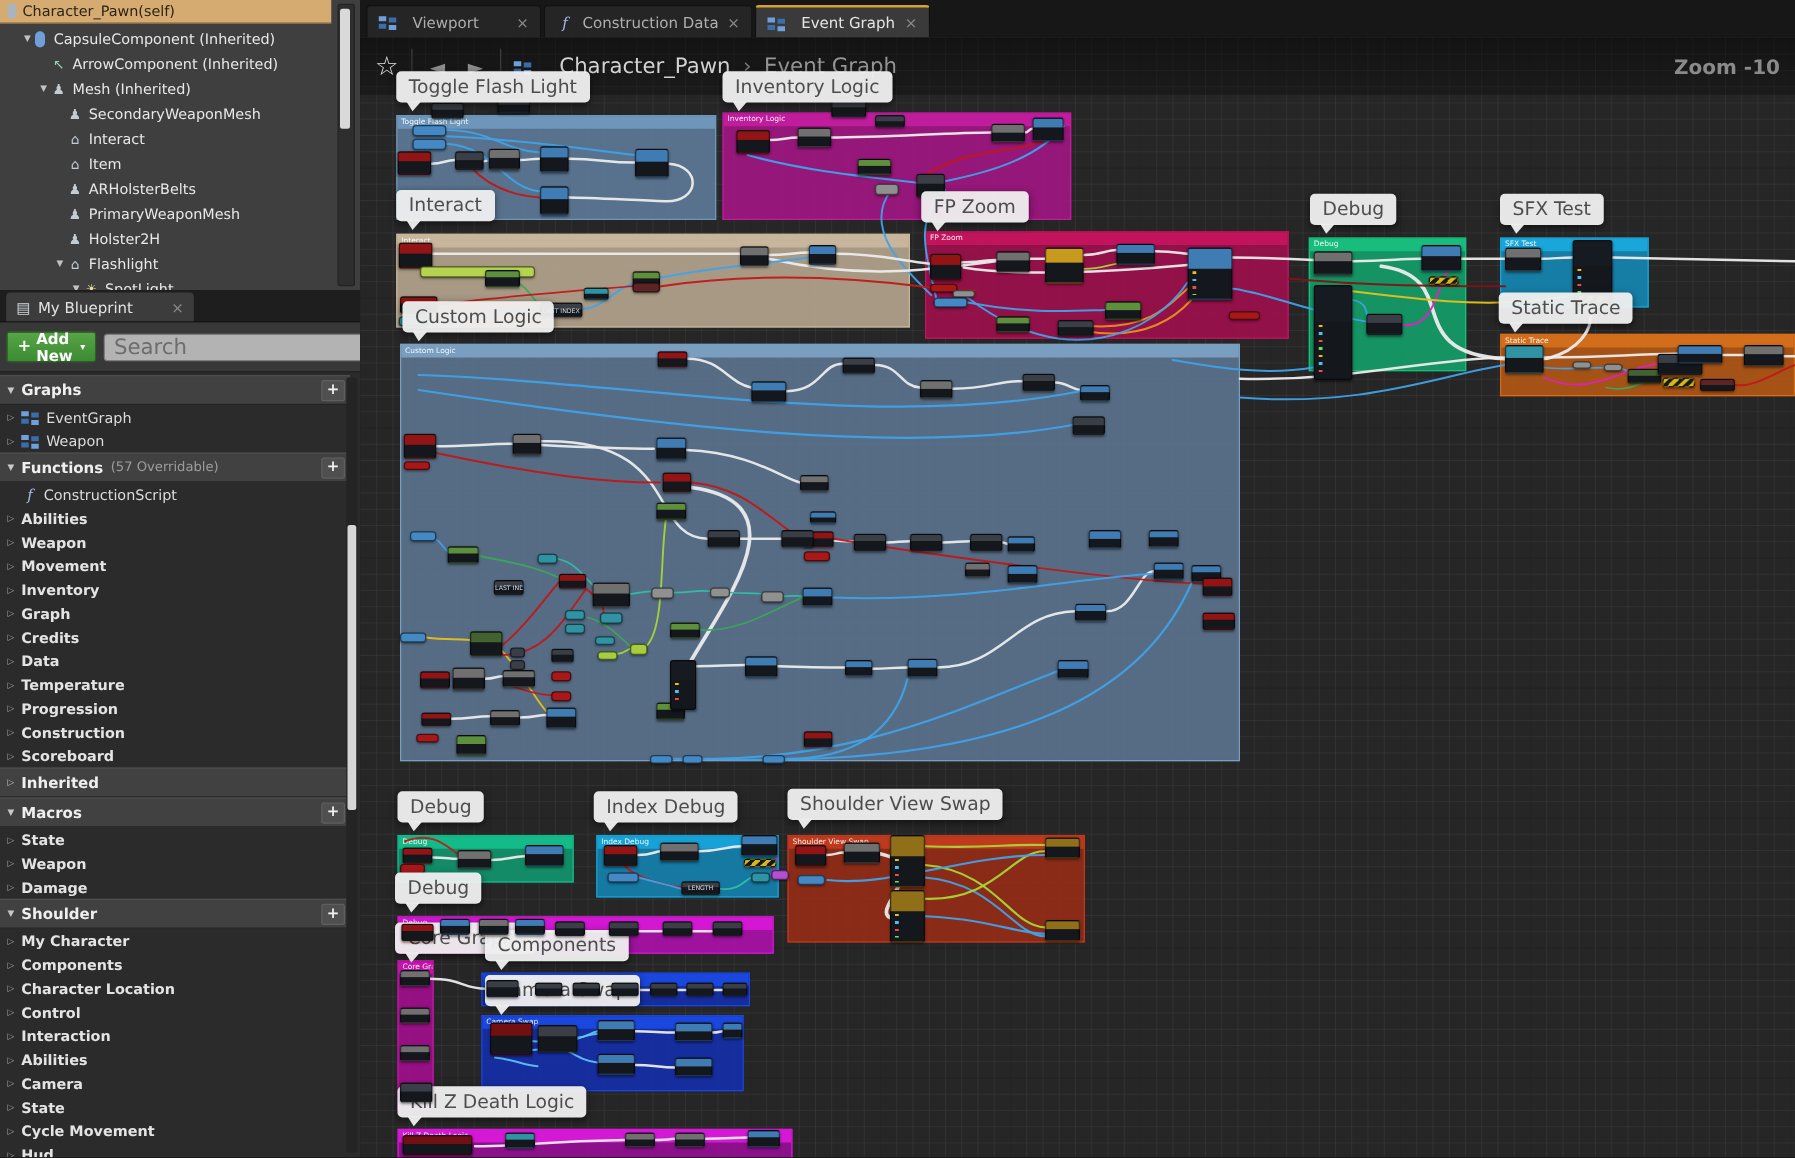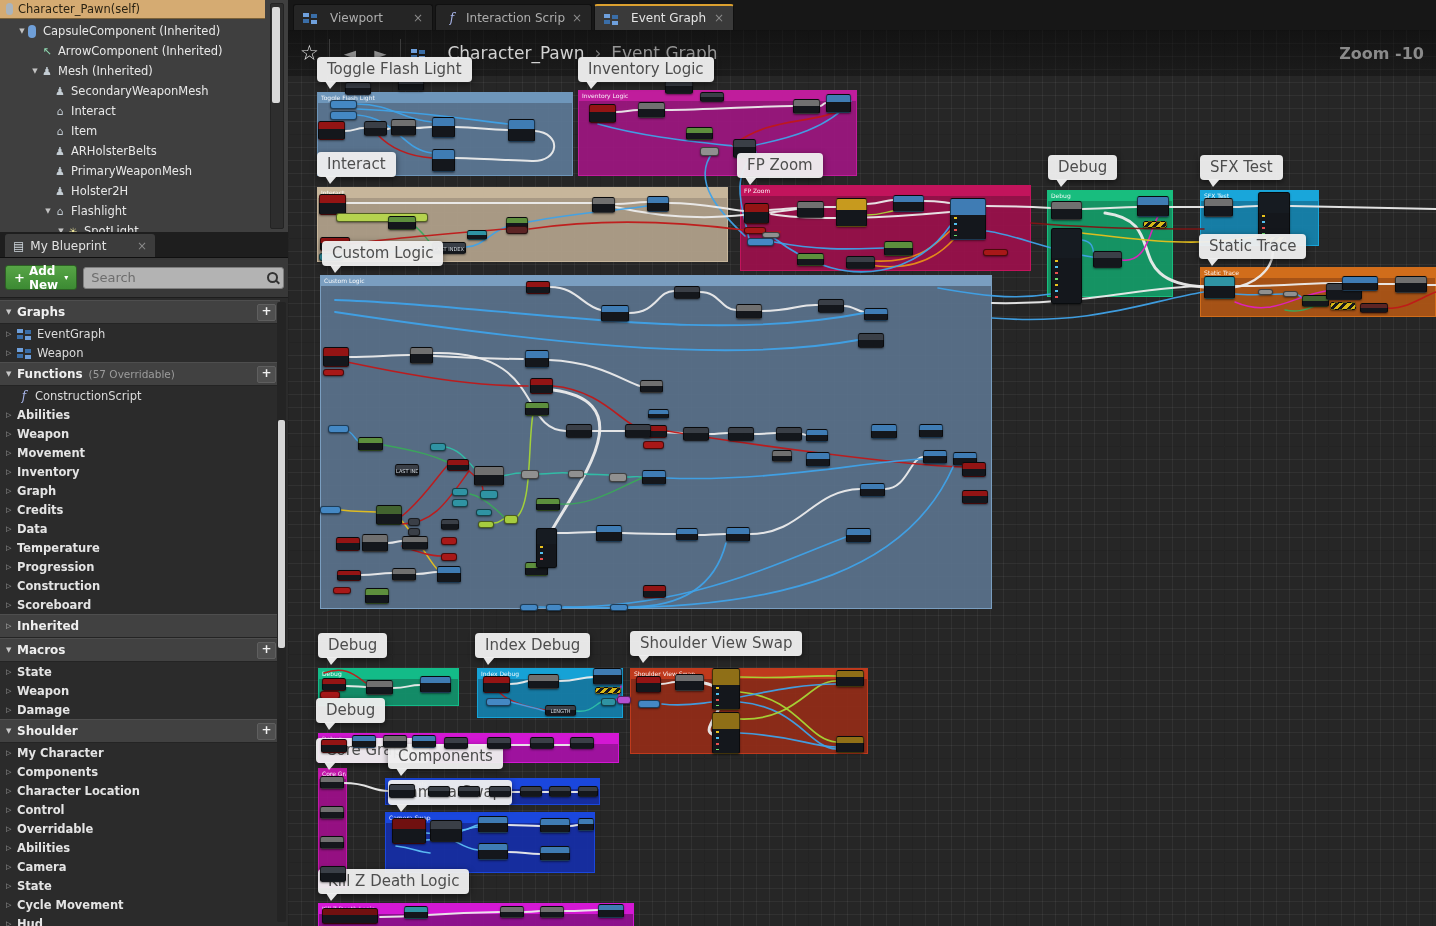--- a/index.html
+++ b/index.html
@@ -26,21 +26,21 @@
   .bp-tab{position:absolute;left:5px;top:2px;height:23px;width:150px;background:#3c3c3c;border-radius:3px 3px 0 0;
           display:flex;align-items:center;gap:6px;padding:0 8px;box-sizing:border-box;font-size:12px;color:#e2e2e2;}
   .book-ico{font-size:12px;color:#cfd6dd;}
   .tab-x{margin-left:auto;color:#8a8a8a;font-size:12px;}
   .bp-toolbar{position:absolute;left:0;top:26px;width:288px;height:40px;background:#383838;display:flex;align-items:center;gap:6px;padding:0 5px;box-sizing:border-box;border-bottom:1px solid #1d1d1d;}
   .addnew{height:23px;background:linear-gradient(#57a546,#3c8a33);border:1px solid #2c5f24;border-radius:3px;color:#fff;
           font-size:12px;font-weight:bold;display:flex;align-items:center;gap:4px;padding:0 8px;cursor:pointer;}
   .addnew .plus{font-size:13px;}
   .addnew .dn{font-size:8px;margin-left:2px;}
   .searchbox{flex:1;height:20px;background:#b3b3b3;border:1px solid #7e7e7e;border-radius:3px;display:flex;align-items:center;padding:0 5px;gap:4px;}
-  .searchbox input{flex:1;border:none;background:transparent;outline:none;font-size:13px;color:#4c4c4c;min-width:0;
+  .searchbox input{flex:1;border:none;background:transparent;outline:none;font-size:17px;color:#4c4c4c;min-width:0;
                    font-family:"DejaVu Sans","Liberation Sans",sans-serif;}
   .searchbox input::placeholder{color:#6d6d6d;}
   .mag{width:7px;height:7px;border:2px solid #333;border-radius:50%;position:relative;flex:none;}
   .mag:after{content:"";position:absolute;width:5px;height:2px;background:#333;transform:rotate(45deg);right:-4px;bottom:-2px;}
   .eye{width:17px;height:10px;background:#d8d8d8;border-radius:50%;position:relative;flex:none;}
   .eye:after{content:"";position:absolute;left:5px;top:2px;width:6px;height:6px;background:#262626;border-radius:50%;}
   #bp-list{position:absolute;left:0;top:68px;width:280px;}
   .sec{height:22px;background:#414141;border-top:1px solid #4e4e4e;border-bottom:1px solid #242424;display:flex;align-items:center;
        font-size:12px;font-weight:bold;color:#efefef;padding:0 4px 0 6px;}
   .sec .tri{font-size:7px;color:#c8c8c8;width:11px;}
@@ -294,21 +294,21 @@
           <div class="brow cat">
             <span class="exp">▷</span>
             <span>Character Location</span>
           </div>
           <div class="brow cat">
             <span class="exp">▷</span>
             <span>Control</span>
           </div>
           <div class="brow cat">
             <span class="exp">▷</span>
-            <span>Overridable</span>
+            <span>Interaction</span>
           </div>
           <div class="brow cat">
             <span class="exp">▷</span>
             <span>Abilities</span>
           </div>
           <div class="brow cat">
             <span class="exp">▷</span>
             <span>Camera</span>
           </div>
           <div class="brow cat">
@@ -332,21 +332,21 @@
 
   <div id="main">
     <div id="tabbar">
         <div class="tab">
           <span class="gico"></span>
           <span>Viewport</span>
           <span class="tab-x">×</span>
         </div>
         <div class="tab">
           <span class="fnico">f</span>
-          <span>Interaction Scrip</span>
+          <span>Construction Data</span>
           <span class="tab-x">×</span>
         </div>
         <div class="tab active">
           <span class="gico"></span>
           <span>Event Graph</span>
           <span class="tab-x">×</span>
         </div>
       </div>
     <div id="canvas">
       <svg id="wires" width="1148" height="896" viewBox="288 30 1148 896">

